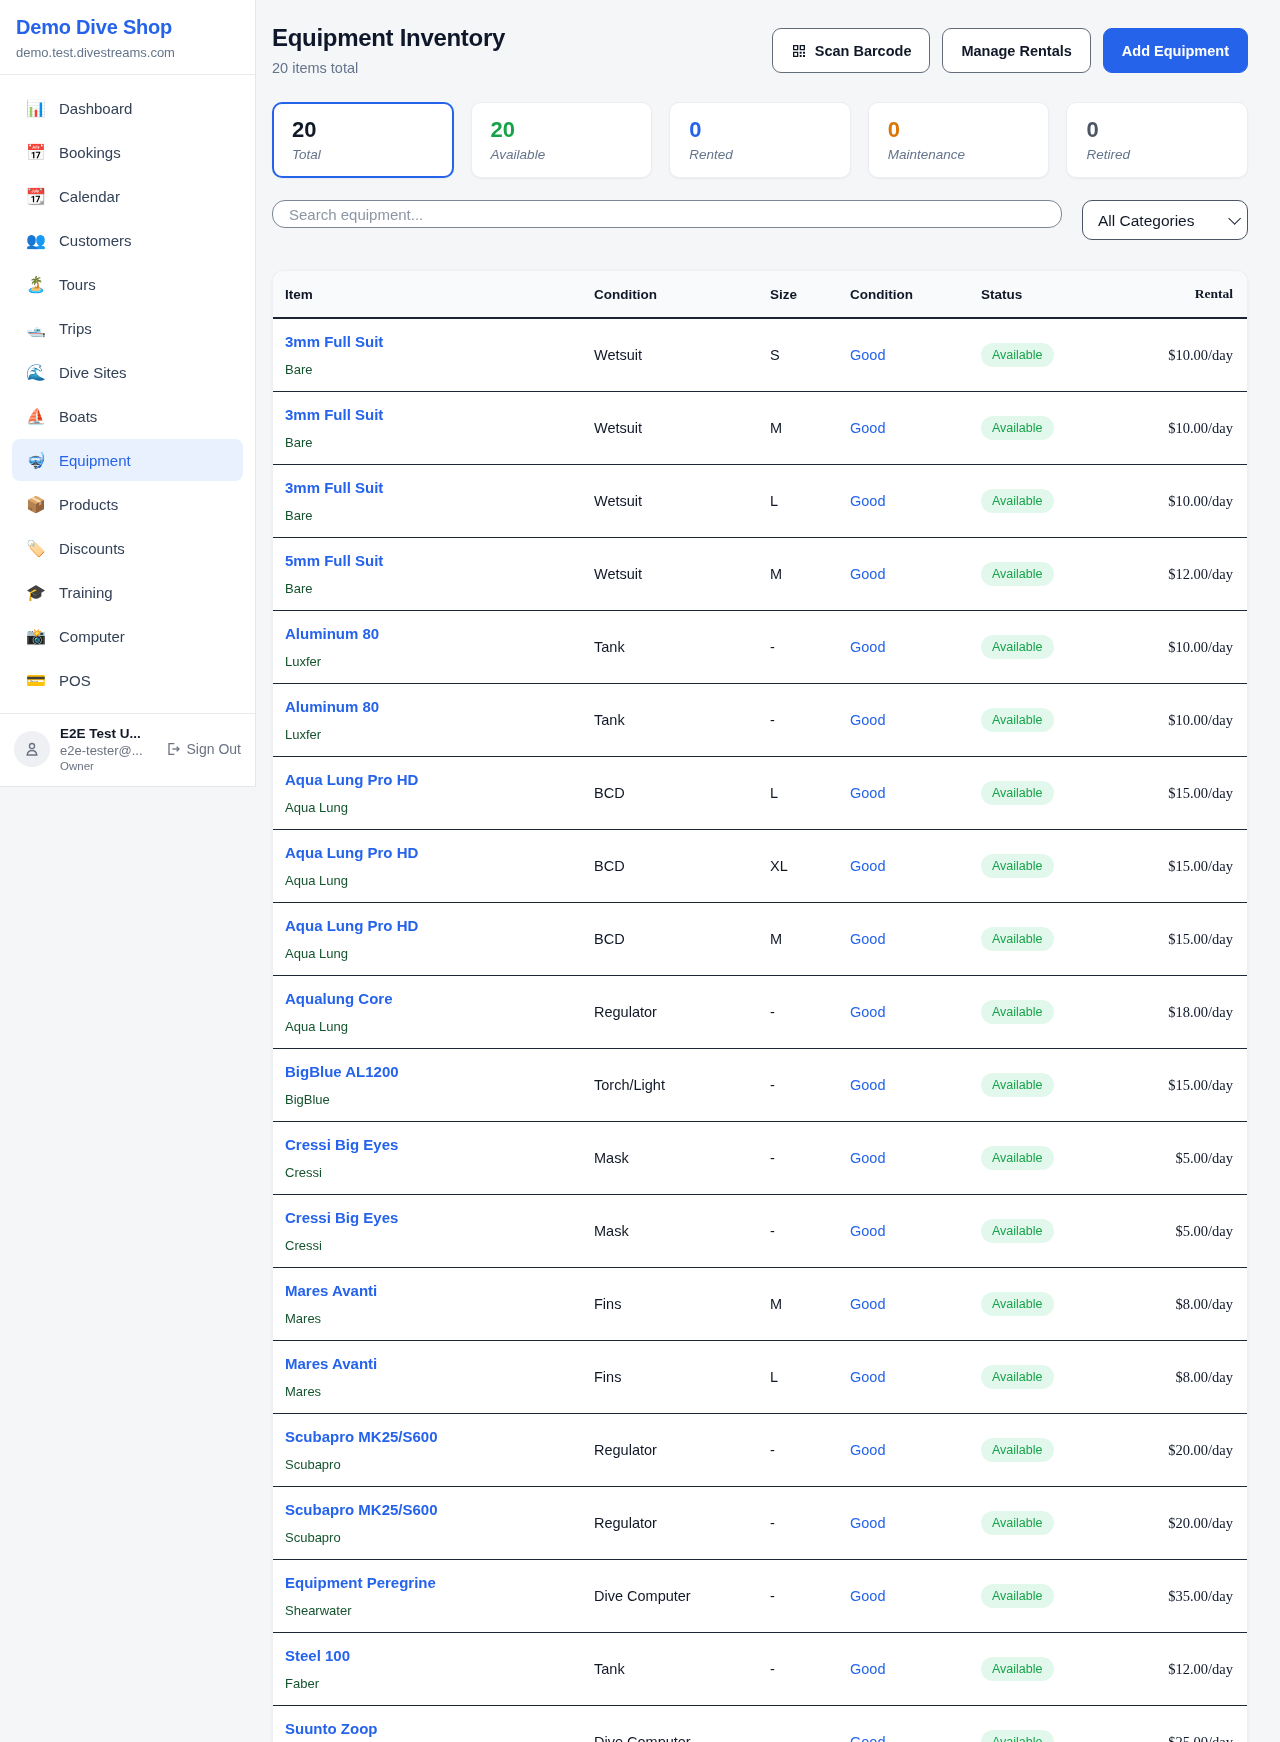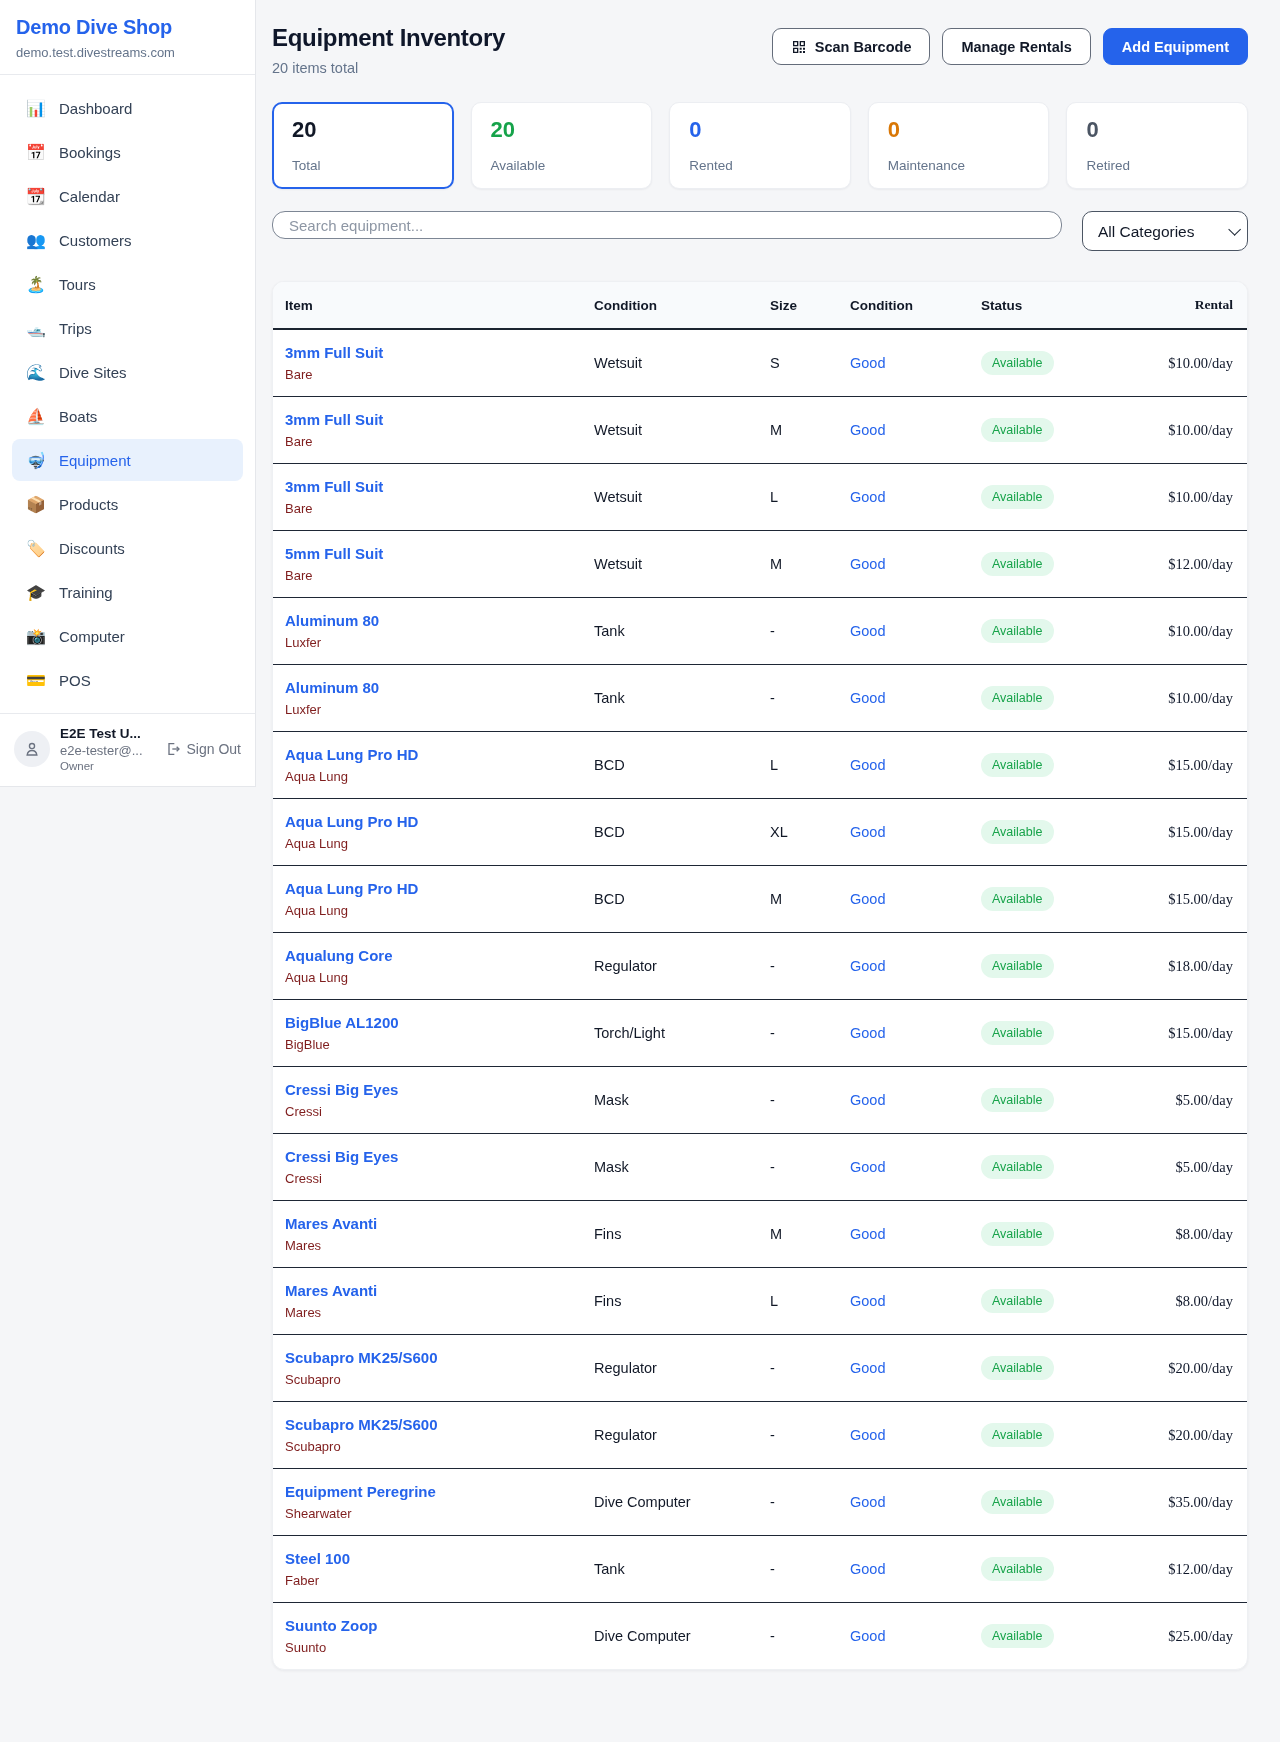--- a/index.html
+++ b/index.html
@@ -43,35 +43,35 @@
   .user-email { font-size:13px; color:#6b7280; margin-top:2px; }
   .user-role { font-size:11.5px; color:#6b7280; margin-top:2px; }
   .signout { display:flex; align-items:center; gap:6px; color:#6b7280; font-size:14px; cursor:pointer; white-space:nowrap; }
   
   .main { margin-left:256px; padding:24px 32px 30px 16px; }
   .page-header { display:flex; align-items:flex-start; justify-content:space-between; }
   .page-title { font-size:24px; font-weight:700; color:#0f172a; letter-spacing:-0.3px; }
   .page-subtitle { font-size:14.5px; color:#64748b; margin-top:8px; }
   .header-actions { display:flex; gap:12px; margin-top:4px; }
   .btn {
-    height:37px; display:inline-flex; align-items:center; gap:8px;
+    height:45px; display:inline-flex; align-items:center; gap:8px;
     padding:0 18px; border-radius:9px; font-size:14.5px; font-weight:600;
     font-family:"Liberation Sans", sans-serif; cursor:pointer;
   }
   .btn-outline { background:#fff; border:1px solid #646c7a; color:#111827; }
   .btn-primary { background:#2563eb; border:1px solid #2563eb; color:#ffffff; }
   
   .stats { margin-top:26px; display:grid; grid-template-columns:repeat(5,1fr); gap:17px; }
   .stat-card {
     background:#fff; border:1px solid #eceef2; border-radius:10px;
     padding:15px 19px; box-shadow:0 1px 2px rgba(16,24,40,.05); cursor:pointer;
   }
   .stat-card.selected { border:2px solid #2563eb; padding:14px 18px; }
   .stat-value { font-size:22px; font-weight:700; line-height:1.1; }
-  .stat-label { font-size:13.5px; color:#64748b; margin-top:16px; }
+  .stat-label { font-size:13.5px; color:#64748b; margin-top:5px;font-style:italic; }
   
   .filters { margin-top:22px; display:flex; gap:20px; }
   .search-input {
     flex:1 1 auto; height:28px; border:1px solid #7d8694; border-radius:13px;
     padding:0 16px; font-size:15px; font-family:"Liberation Sans", sans-serif;
     color:#111827; background:#fff; outline:none;
   }
   .search-input::placeholder { color:#8d96a4; }
   .select-wrap { position:relative; width:166px; flex:0 0 auto; }
   .category-select {
@@ -95,21 +95,21 @@
   thead th {
     text-align:left; font-size:13.5px; font-weight:700; color:#111827;
     padding:15px 12px; background:#f8fafc; border-bottom:2px solid #1b2430;
   }
   col.c-item{width:309px;} col.c-cat{width:176px;} col.c-size{width:80px;}
   col.c-cond{width:131px;} col.c-status{width:150px;} col.c-rental{width:130px;}
   th.right, td.right { text-align:right; padding-right:16px;font-family:Liberation Serif, serif; }
   tbody td { padding:14px 12px; vertical-align:middle; }
   tbody tr + tr td { border-top:1px solid #1e2735; }
   .item-name { color:#2563eb; font-size:15px; font-weight:600; cursor:pointer; }
-  .item-brand { color:#7f1d1d; font-size:13px; margin-top:6px; }
+  .item-brand { color:#14532d; font-size:13px; margin-top:12px; }
   .cell-plain { font-size:14.5px; color:#111827; }
   .cond-link { color:#2563eb; font-size:14.5px; cursor:pointer; }
   .badge {
     display:inline-block; background:#e3f8ec; color:#17a34a;
     font-size:12.5px; font-weight:500; padding:5px 11px; border-radius:999px;
   }
   .rental { font-size:14.5px; color:#0f172a; font-weight:500; }
   svg { display:block; }
 </style>
 </head>

